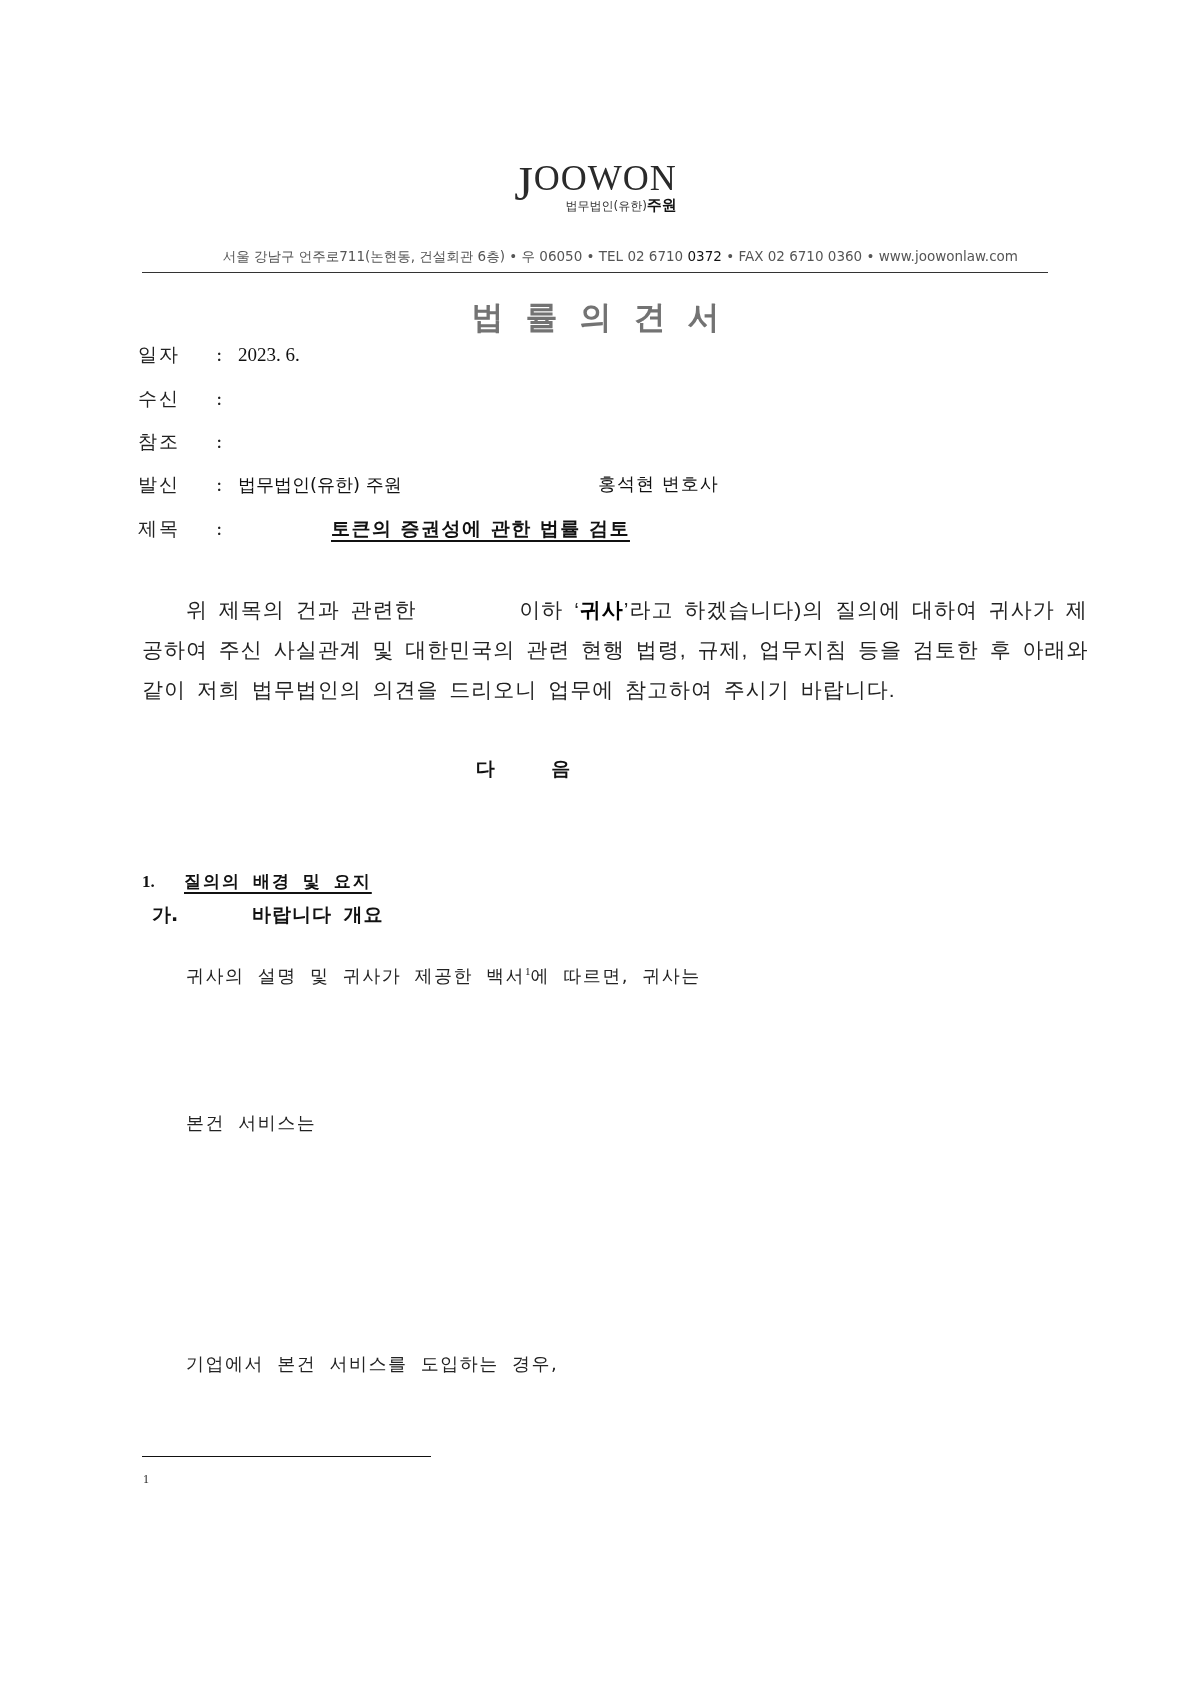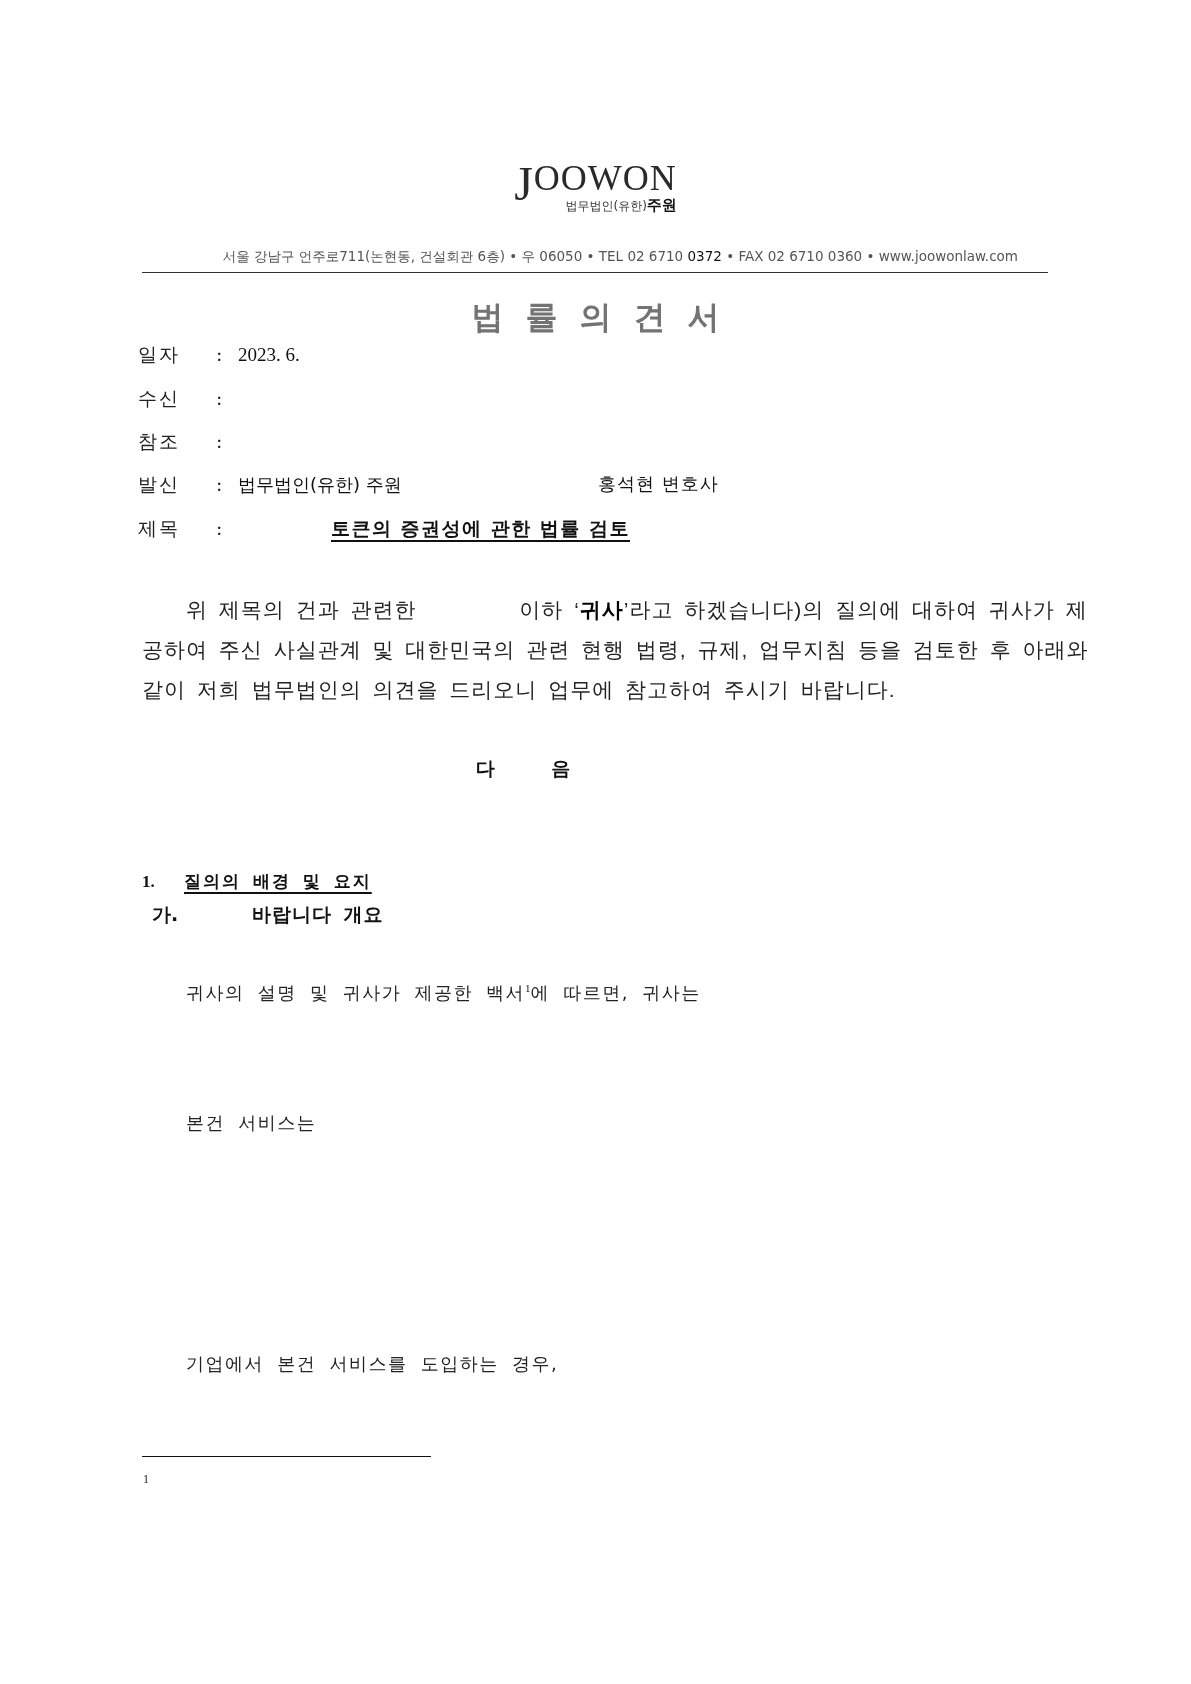--- a/index.html
+++ b/index.html
@@ -277,20 +277,20 @@
 <div class="abs center-heading">다 음</div>
 
 <div class="abs section-heading">
   <span class="section-num">1.</span><span class="section-title">질의의 배경 및 요지</span>
 </div>
 
 <div class="abs subsection-heading">
   <span class="subsection-num">가.</span><span class="subsection-title">바랍니다 개요</span>
 </div>
 
-<div class="abs body-line" style="top:964px;margin-top:17px;"><span>귀사의 설명 및 귀사가 제공한 백서</span><sup>1</sup><span>에 따르면, 귀사는</span></div>
+<div class="abs body-line" style="top:964px;"><span>귀사의 설명 및 귀사가 제공한 백서</span><sup>1</sup><span>에 따르면, 귀사는</span></div>
 
 <div class="abs body-line" style="top:1111px;">본건 서비스는</div>
 
 <div class="abs body-line" style="top:1352px;">기업에서 본건 서비스를 도입하는 경우,</div>
 
 <div class="abs footnote-rule"></div>
 <div class="abs footnote-mark"><span>1</span> <span></span></div>
 
 </body></html>

